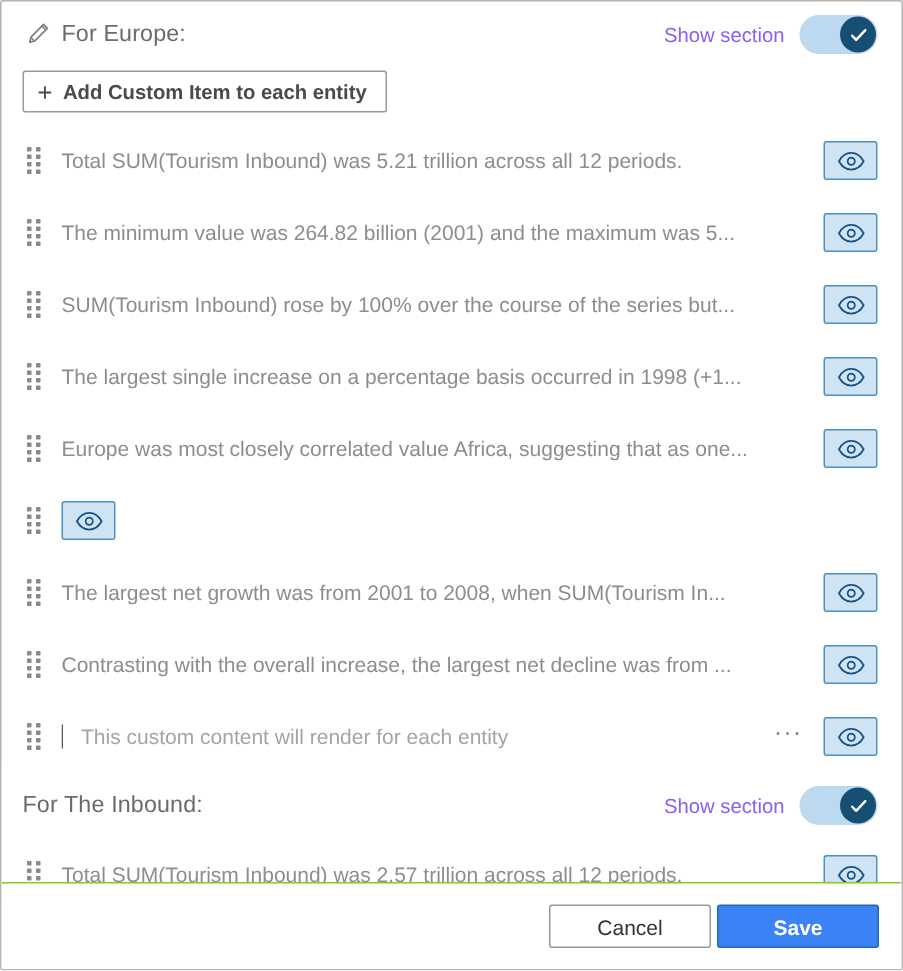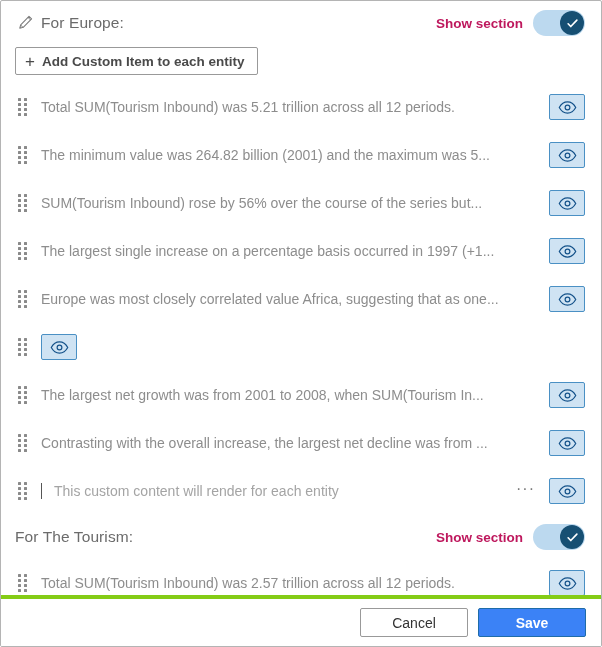--- a/index.html
+++ b/index.html
@@ -55,23 +55,22 @@
   .section-title.no-icon { margin-left: 0px; }
 
   .header-right {
     margin-left: auto;
     display: flex;
     align-items: center;
     gap: 10px;
   }
   .show-section-label {
     font-size: 13.5px;
-    color: #be185d;
+    color: #8b5cf6;
     white-space: nowrap;
-    font-weight: bold;
   }
 
   
   .toggle {
     position: relative;
     width: 52px;
     height: 26px;
     border-radius: 13px;
     background: #bcd9ef;
     flex: 0 0 52px;
@@ -188,28 +187,28 @@
     display: flex;
     align-items: center;
     justify-content: center;
     cursor: pointer;
   }
   .eye-btn svg { display: block; }
 
   
   .footer {
     flex: 0 0 auto;
-    height: 51px;
+    height: 58px;
     background: #ffffff;
-    border-top: 4px solid #84cc16;
+    border-top: 1px solid #84cc16;
     display: flex;
     align-items: center;
     justify-content: flex-end;
     padding: 0 15px;
-    gap: 10px;
+    gap: 4px;
   }
   .btn {
     height: 29px;
     min-width: 108px;
     border-radius: 2px;
     font-size: 14px;
     font-family: "Liberation Sans", sans-serif;
     cursor: pointer;
     display: inline-flex;
     align-items: center;
@@ -306,41 +305,41 @@
       <div class="drag-handle">
         <span></span>
           <span></span>
           <span></span>
           <span></span>
           <span></span>
           <span></span>
           <span></span>
           <span></span>
       </div>
-      <div class="item-text">SUM(Tourism Inbound) rose by 56% over the course of the series but...</div>
-      <div class="eye-btn">
-        <svg viewBox="0 0 24 16" width="19" height="13" aria-hidden="true">
-          <path d="M1.6 8 C4.6 2.6 8.2 1 12 1 C15.8 1 19.4 2.6 22.4 8 C19.4 13.4 15.8 15 12 15 C8.2 15 4.6 13.4 1.6 8 Z" fill="none" stroke="#14528a" stroke-width="1.5"></path>
-          <circle cx="12" cy="8" r="3" fill="none" stroke="#14528a" stroke-width="1.5"></circle>
-        </svg>
-      </div>
-    </div>
-
-    <div class="item-row">
-      <div class="drag-handle">
-        <span></span>
-          <span></span>
-          <span></span>
-          <span></span>
-          <span></span>
-          <span></span>
-          <span></span>
-          <span></span>
-      </div>
-      <div class="item-text">The largest single increase on a percentage basis occurred in 1997 (+1...</div>
+      <div class="item-text">SUM(Tourism Inbound) rose by 100% over the course of the series but...</div>
+      <div class="eye-btn">
+        <svg viewBox="0 0 24 16" width="19" height="13" aria-hidden="true">
+          <path d="M1.6 8 C4.6 2.6 8.2 1 12 1 C15.8 1 19.4 2.6 22.4 8 C19.4 13.4 15.8 15 12 15 C8.2 15 4.6 13.4 1.6 8 Z" fill="none" stroke="#14528a" stroke-width="1.5"></path>
+          <circle cx="12" cy="8" r="3" fill="none" stroke="#14528a" stroke-width="1.5"></circle>
+        </svg>
+      </div>
+    </div>
+
+    <div class="item-row">
+      <div class="drag-handle">
+        <span></span>
+          <span></span>
+          <span></span>
+          <span></span>
+          <span></span>
+          <span></span>
+          <span></span>
+          <span></span>
+      </div>
+      <div class="item-text">The largest single increase on a percentage basis occurred in 1998 (+1...</div>
       <div class="eye-btn">
         <svg viewBox="0 0 24 16" width="19" height="13" aria-hidden="true">
           <path d="M1.6 8 C4.6 2.6 8.2 1 12 1 C15.8 1 19.4 2.6 22.4 8 C19.4 13.4 15.8 15 12 15 C8.2 15 4.6 13.4 1.6 8 Z" fill="none" stroke="#14528a" stroke-width="1.5"></path>
           <circle cx="12" cy="8" r="3" fill="none" stroke="#14528a" stroke-width="1.5"></circle>
         </svg>
       </div>
     </div>
 
     <div class="item-row">
       <div class="drag-handle">
@@ -436,21 +435,21 @@
       <div class="ellipsis-btn">···</div>
       <div class="eye-btn">
         <svg viewBox="0 0 24 16" width="19" height="13" aria-hidden="true">
           <path d="M1.6 8 C4.6 2.6 8.2 1 12 1 C15.8 1 19.4 2.6 22.4 8 C19.4 13.4 15.8 15 12 15 C8.2 15 4.6 13.4 1.6 8 Z" fill="none" stroke="#14528a" stroke-width="1.5"></path>
           <circle cx="12" cy="8" r="3" fill="none" stroke="#14528a" stroke-width="1.5"></circle>
         </svg>
       </div>
     </div>
 
     <div class="section-header">
-      <span class="section-title no-icon">For The Tourism:</span>
+      <span class="section-title no-icon">For The Inbound:</span>
       <div class="header-right">
         <span class="show-section-label">Show section</span>
         <div class="toggle">
           <div class="knob">
             <svg viewBox="0 0 24 24" width="15" height="15" aria-hidden="true">
               <path d="M5 12.5 l4.2 4.4 L19 6.6" fill="none" stroke="#ffffff" stroke-width="2.6" stroke-linecap="round" stroke-linejoin="round"></path>
             </svg>
           </div>
         </div>
       </div>

